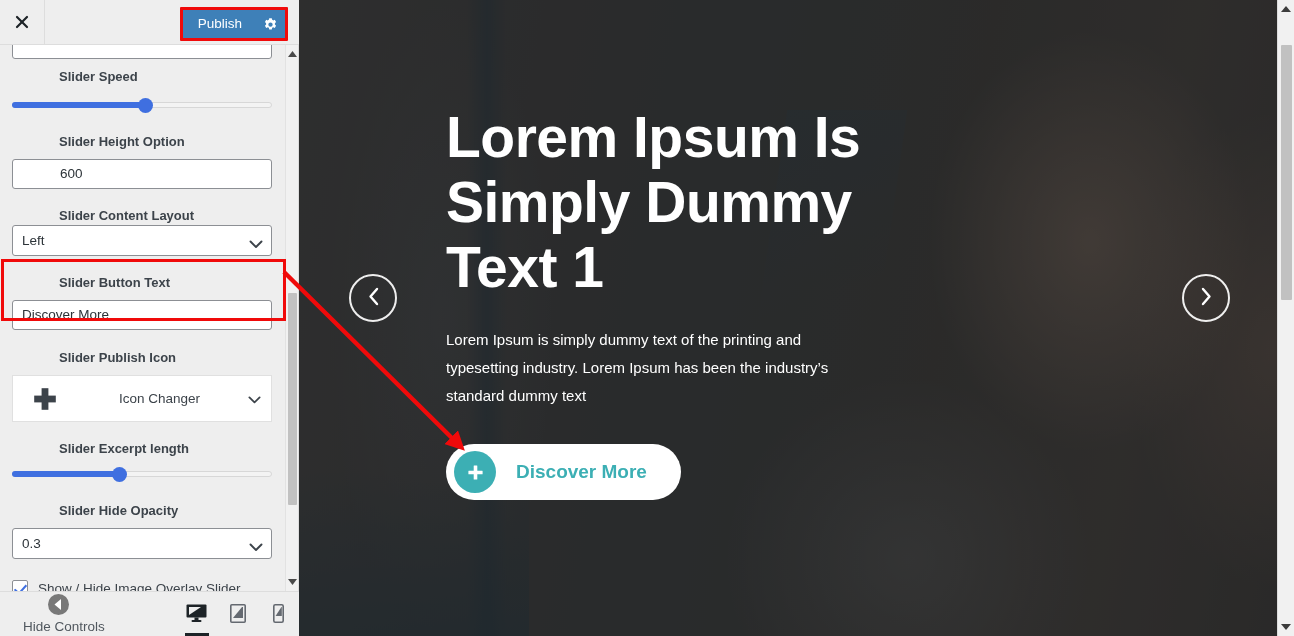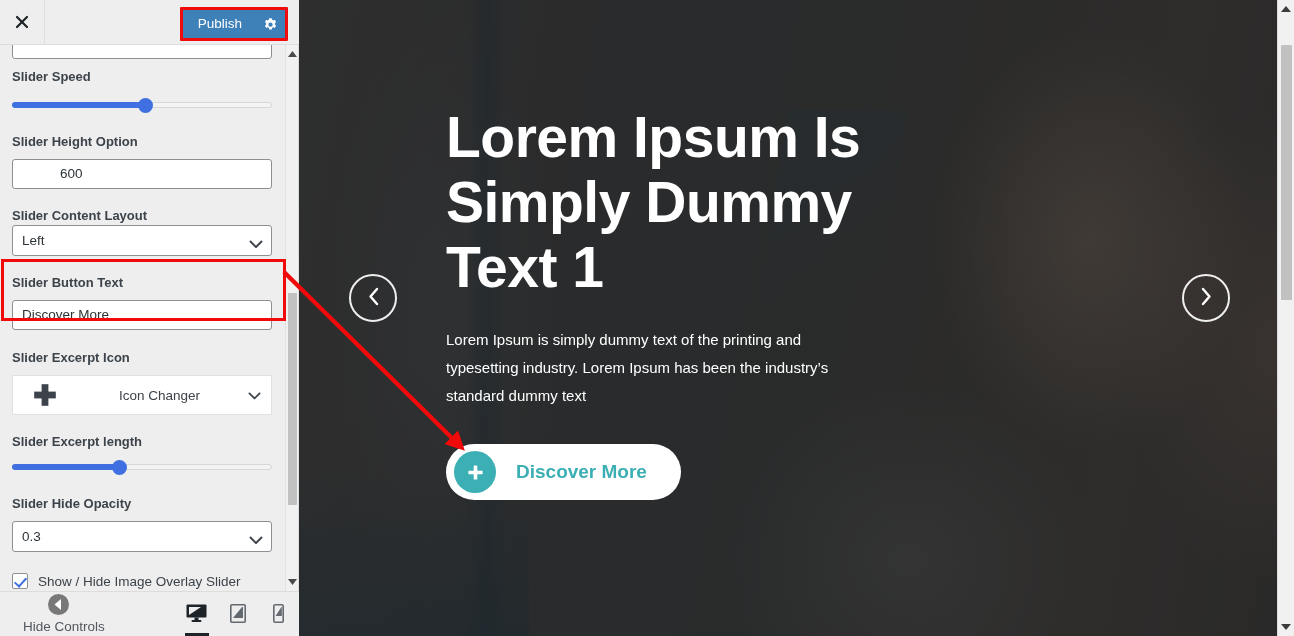--- a/index.html
+++ b/index.html
@@ -45,21 +45,21 @@
   }
 
   
   #controls {
     position: absolute; left: 0; top: 45px; width: 286px; height: 546px;
     background: #eeeeee; overflow: hidden; padding: 0 12px;
   }
   .field { margin-bottom: 0; }
   .lbl {
     font-size: 13px; font-weight: bold; color: #3c434a;
-    display: block; line-height: 16px;
+    display: block; line-height: 16px; margin-left: 47px;
   }
   .txtinput {
     display: block; width: 260px; height: 30px;
     border: 1px solid #8c8f94; border-radius: 3px; background: #fff;
     font-size: 13.5px; color: #2c3338; padding: 0 9px; outline: none;
     font-family: "Liberation Sans", sans-serif;
   }
   .selwrap { position: relative; width: 260px; }
   .selbox {
     width: 260px; height: 31px; border: 1px solid #8c8f94;
@@ -90,21 +90,21 @@
     cursor: pointer; flex: none;
   }
   .cbox::after {
     content: ""; position: absolute; left: 4px; top: 1px;
     width: 5px; height: 10px; border: solid #3f6fe0;
     border-width: 0 2px 2px 0; transform: rotate(42deg);
   }
   .cblabel { font-size: 13.5px; color: #3c434a; margin-left: 10px; }
 
   .iconbtnbox {
-    width: 260px; height: 40px; background: #fff;
+    width: 260px; height: 47px; background: #fff;
     border: 1px solid #e0e0e0; display: flex; align-items: center;
     cursor: pointer;
   }
   #plus-glyph {
     width: 64px; display: flex; align-items: center; justify-content: center;
   }
   #icon-changer-lbl {
     flex: 1; text-align: center; font-size: 13.5px; color: #3c434a;
     padding-right: 40px;
   }
@@ -330,21 +330,21 @@
           </span>
         </div>
       </div>
 
       <div class="field" style="margin-top:19px;">
         <span class="lbl">Slider Button Text</span>
         <div class="txtinput" style="margin-top:9px;line-height:28px;">Discover More</div>
       </div>
 
       <div class="field" style="margin-top:20px;">
-        <span class="lbl">Slider Excerpt Icon</span>
+        <span class="lbl">Slider Publish Icon</span>
         <div class="iconbtnbox" style="margin-top:9px;">
           <span id="plus-glyph">
             <svg width="26" height="26" viewBox="0 0 26 26">
               <rect x="9.6" y="2.2" width="6.8" height="21.6" fill="#3c434a"></rect>
               <rect x="2.2" y="9.6" width="21.6" height="6.8" fill="#3c434a"></rect>
             </svg>
           </span>
           <span id="icon-changer-lbl">Icon Changer</span>
           <span id="icon-changer-caret">
             <svg width="13" height="8" viewBox="0 0 13 8">

